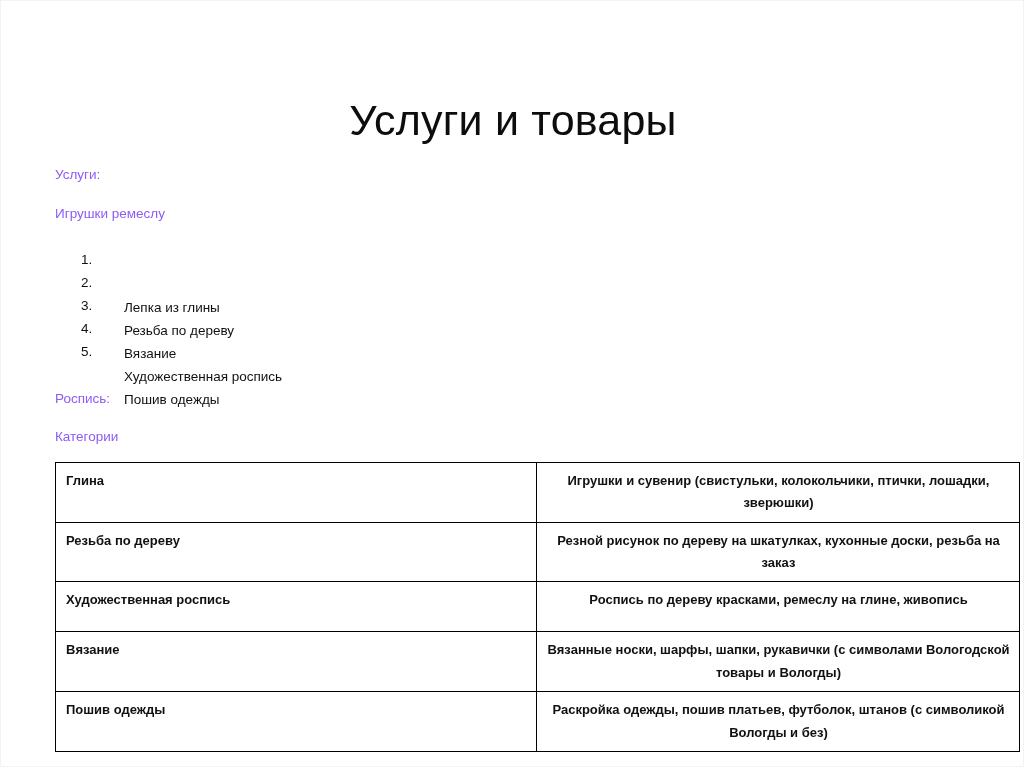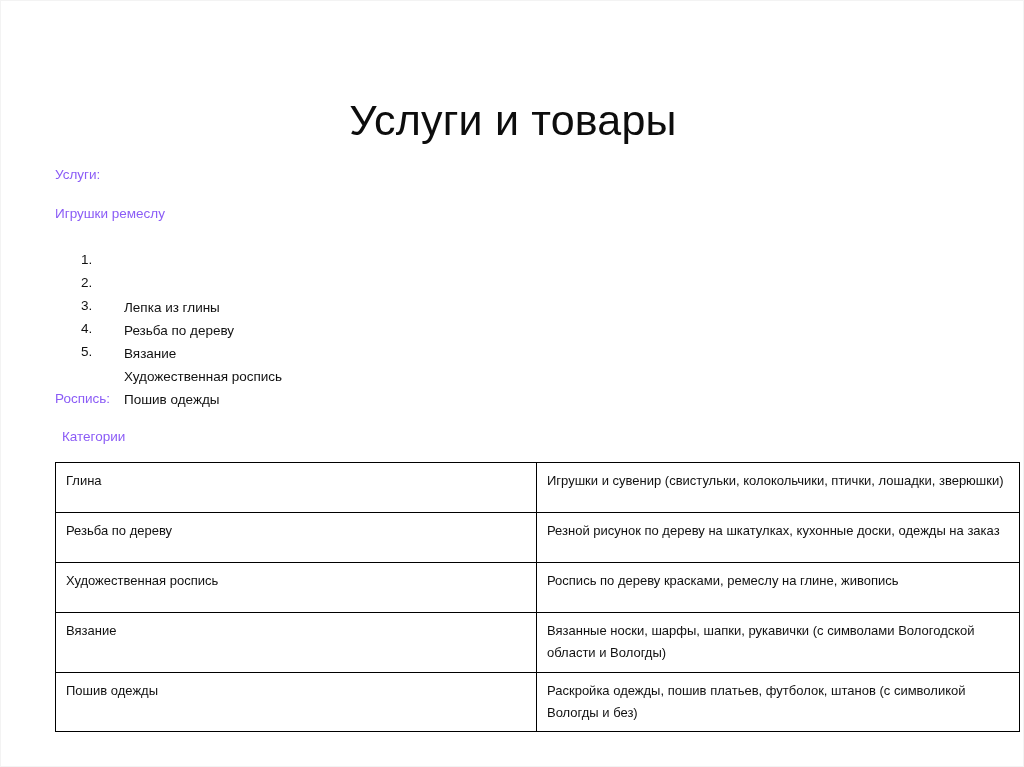--- a/index.html
+++ b/index.html
@@ -43,21 +43,21 @@
     left: 54px;
     font-size: 13.5px;
     font-weight: 400;
     line-height: 1.2;
     color: #8b5cf6;
     white-space: nowrap;
   }
   .lead-uslugi   { top: 166px; }
   .lead-obuchenie{ top: 205px; }
   .lead-tovary   { top: 390px; }
-  .lead-kategorii{ top: 428px; margin-left: 7px; }
+  .lead-kategorii{ top: 428px; }
 
   
   .num-list {
     position: absolute;
     left: 80px;
     top: 247px;
     margin: 0;
     padding: 0;
     list-style: none;
   }
@@ -92,22 +92,22 @@
   }
   .cat-table td {
     border: 1.4px solid #000000;
     vertical-align: top;
     padding: 7px 9px 7px 10px;
     font-size: 13px;
     line-height: 1.72;
     color: #111111;
   }
   .cat-table td.col-left  { width: 461px; }
-  .cat-table td.col-right { width: 463px; }
-  .cat-table tr { height: 50px; }
+  .cat-table td.col-right { width: 463px; text-align: center; }
+  .cat-table tr { height: 50px; font-weight: bold; }
 </style>
 </head>
 <body>
 
 <div class="slide">
 
   <h1 class="slide-title">Услуги и товары</h1>
 
   <div class="lead lead-uslugi">Услуги:</div>
 
@@ -141,29 +141,29 @@
   <div class="lead lead-kategorii">Категории</div>
 
   <table class="cat-table">
     <tbody>
       <tr>
         <td class="col-left">Глина</td>
         <td class="col-right">Игрушки и сувенир (свистульки, колокольчики, птички, лошадки, зверюшки)</td>
       </tr>
       <tr>
         <td class="col-left">Резьба по дереву</td>
-        <td class="col-right">Резной рисунок по дереву на шкатулках, кухонные доски, одежды на заказ</td>
+        <td class="col-right">Резной рисунок по дереву на шкатулках, кухонные доски, резьба на заказ</td>
       </tr>
       <tr>
         <td class="col-left">Художественная роспись</td>
         <td class="col-right">Роспись по дереву красками, ремеслу на глине, живопись</td>
       </tr>
       <tr>
         <td class="col-left">Вязание</td>
-        <td class="col-right">Вязанные носки, шарфы, шапки, рукавички (с символами Вологодской области и Вологды)</td>
+        <td class="col-right">Вязанные носки, шарфы, шапки, рукавички (с символами Вологодской товары и Вологды)</td>
       </tr>
       <tr>
         <td class="col-left">Пошив одежды</td>
         <td class="col-right">Раскройка одежды, пошив платьев, футболок, штанов (с символикой Вологды и без)</td>
       </tr>
     </tbody>
   </table>
 
 </div>
 

